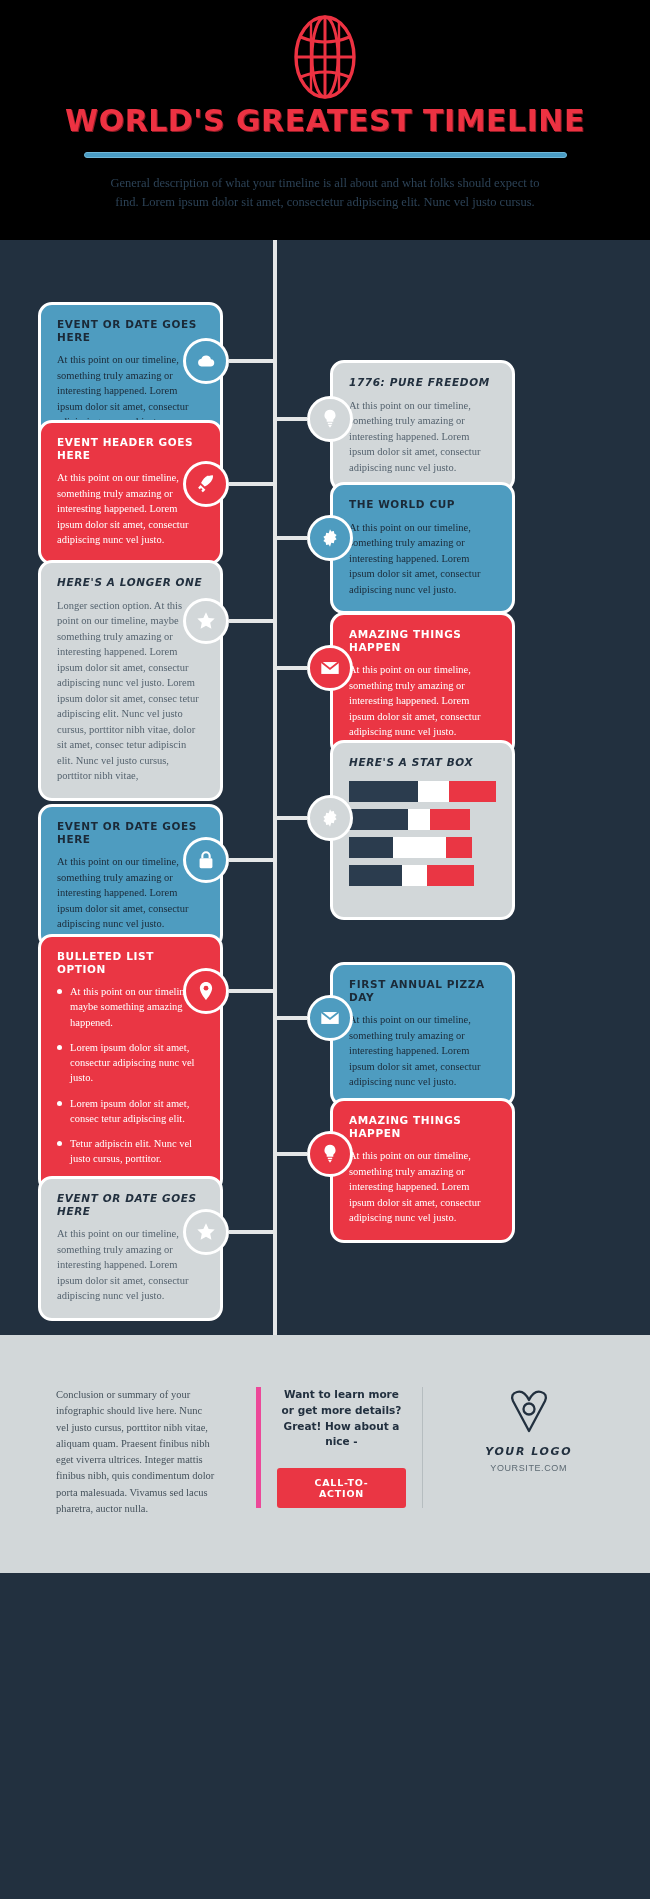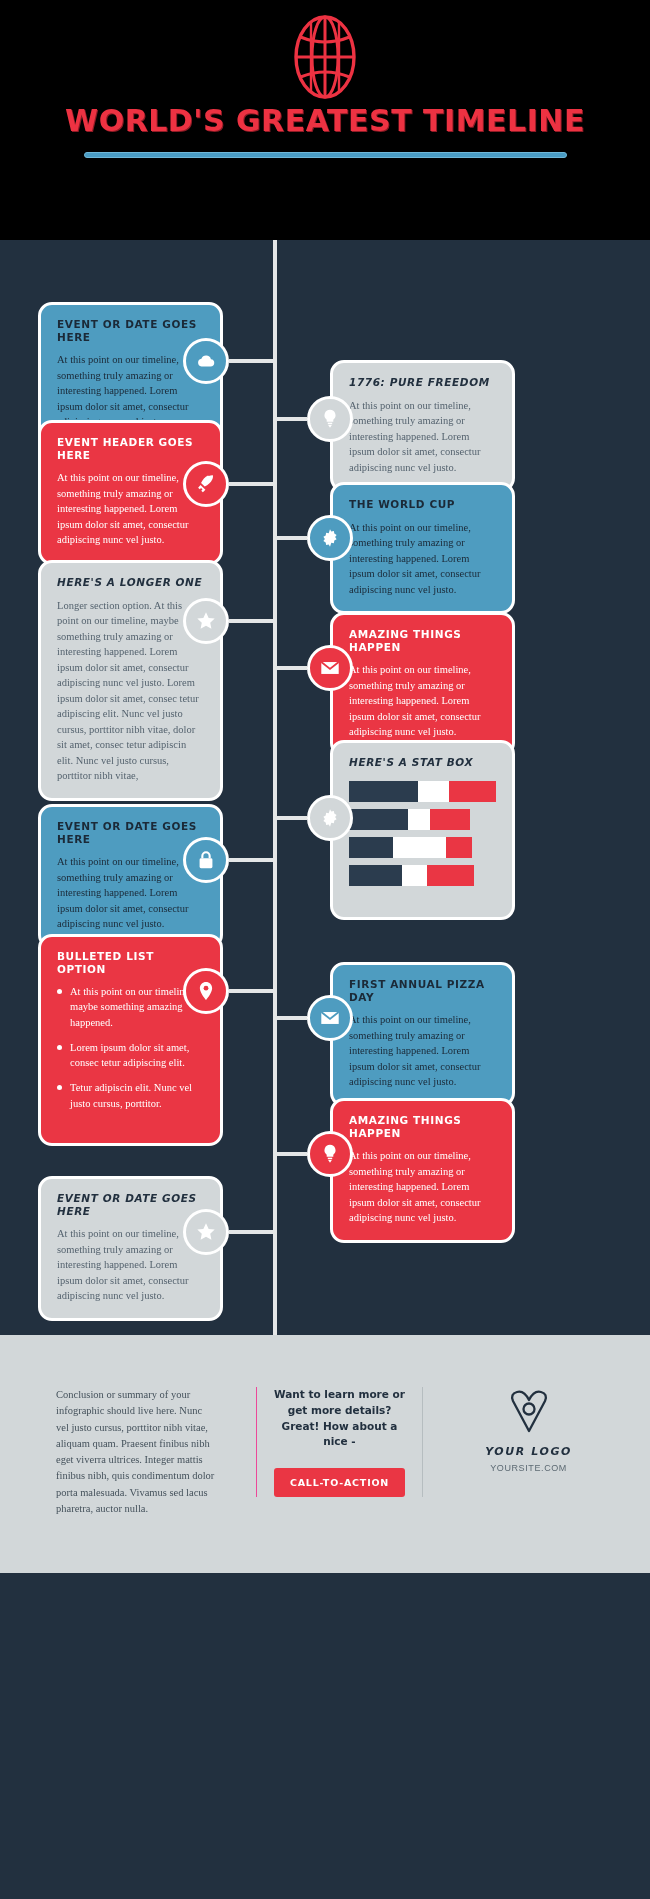--- a/index.html
+++ b/index.html
@@ -143,21 +143,21 @@
   .footer {
     background:#d2d7d9;
     width:650px;
     padding:52px 40px 56px 40px;
     display:flex;
     align-items:flex-start;
     gap:24px;
   }
   .foot-col { padding:0 16px; }
   .foot-col.c1 { width:225px; }
-  .foot-col.c2 { width:195px; text-align:center; border-left:1px solid #ec4899; border-right:1px solid #b6bdc0; }
+  .foot-col.c2 { width:195px; text-align:center; border-left:5px solid #ec4899; border-right:1px solid #b6bdc0; }
   .foot-col.c3 { width:190px; text-align:center; }
   .foot-text {
     font-family:"Liberation Serif", serif;
     font-size:10.5px;
     line-height:1.55;
     color:#45525c;
   }
   .cta-lead {
     font-family:"DejaVu Sans", sans-serif;
     font-size:10.5px;
@@ -201,20 +201,21 @@
       <line x1="2" y1="42" x2="60" y2="42" stroke="#ed3242" stroke-width="3"></line>
       <path d="M6.5 22 Q31 32 55.5 22" fill="none" stroke="#ed3242" stroke-width="3"></path>
       <path d="M6.5 62 Q31 52 55.5 62" fill="none" stroke="#ed3242" stroke-width="3"></path>
       <line x1="31" y1="2" x2="31" y2="82" stroke="#ed3242" stroke-width="3"></line>
       <line x1="17" y1="7" x2="17" y2="77" stroke="#ed3242" stroke-width="2.4"></line>
       <line x1="45" y1="7" x2="45" y2="77" stroke="#ed3242" stroke-width="2.4"></line>
     </svg>
   </div>
   <div class="main-title">WORLD'S GREATEST TIMELINE</div>
   <div class="title-rule"></div>
+  <div class="subtitle">General description of what your timeline is all about and what folks should expect to find. Lorem ipsum dolor sit amet, consectetur adipiscing elit. Nunc vel justo cursus.</div>
 </div>
 
 <div class="timeline" id="timeline" style="height:1095px;">
   <div class="spine"></div>
   <div id="events-layer">
       <div class="card left blue" style="top: 62px; min-height: 118px;">
         <h3>EVENT OR DATE GOES HERE</h3>
         <p>At this point on our timeline, something truly amazing or interesting happened. Lorem ipsum dolor sit amet, consectur adipiscing nunc vel justo.</p>
       </div>
       <div class="bubble blue" style="top: 98px; left: 183px;">
@@ -318,20 +319,21 @@
         <svg width="22" height="22" viewBox="0 0 24 24" fill="#ffffff">
           <rect x="5" y="10" width="14" height="11" rx="1.6"></rect>
           <path d="M8 10V7.6a4 4 0 0 1 8 0V10" fill="none" stroke="#ffffff" stroke-width="2.3"></path>
         </svg>
       </div>
       <div class="connector" style="top: 618px; left: 229px; width: 48px;"></div>
       <div class="card left red" style="top: 694px; min-height: 212px;">
         <h3>BULLETED LIST OPTION</h3>
         <ul>
           <li>At this point on our timeline, maybe something amazing happened.</li>
+          <li>Lorem ipsum dolor sit amet, consectur adipiscing nunc vel justo.</li>
           <li>Lorem ipsum dolor sit amet, consec tetur adipiscing elit.</li>
           <li>Tetur adipiscin elit. Nunc vel justo cursus, porttitor.</li>
         </ul>
       </div>
       <div class="bubble red" style="top: 728px; left: 183px;">
         <svg width="22" height="22" viewBox="0 0 24 24" fill="#ffffff">
           <path d="M12 2.2c-3.7 0-6.7 3-6.7 6.7 0 5 6.7 12.9 6.7 12.9s6.7-7.9 6.7-12.9c0-3.7-3-6.7-6.7-6.7z"></path>
           <circle cx="12" cy="8.9" r="2.6" fill="#ea3644" stroke="none"></circle>
         </svg>
       </div>

